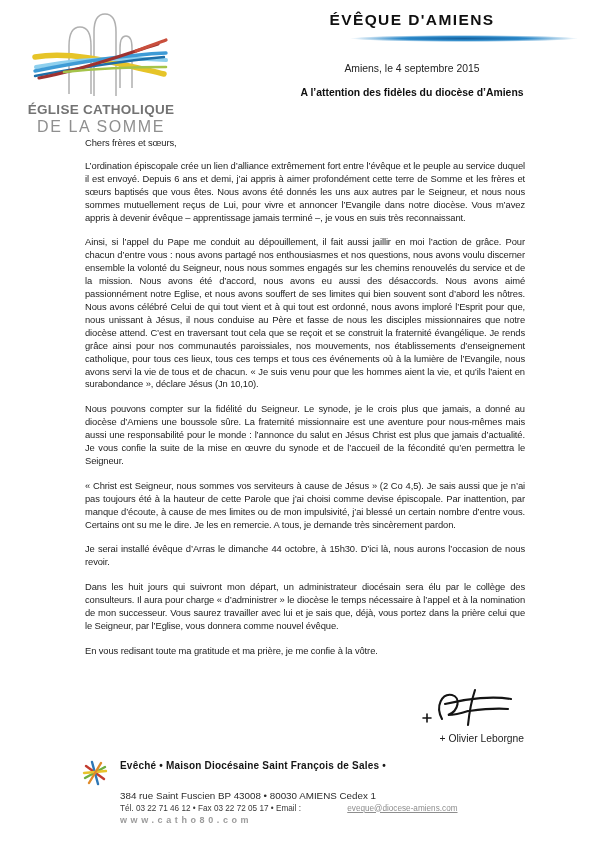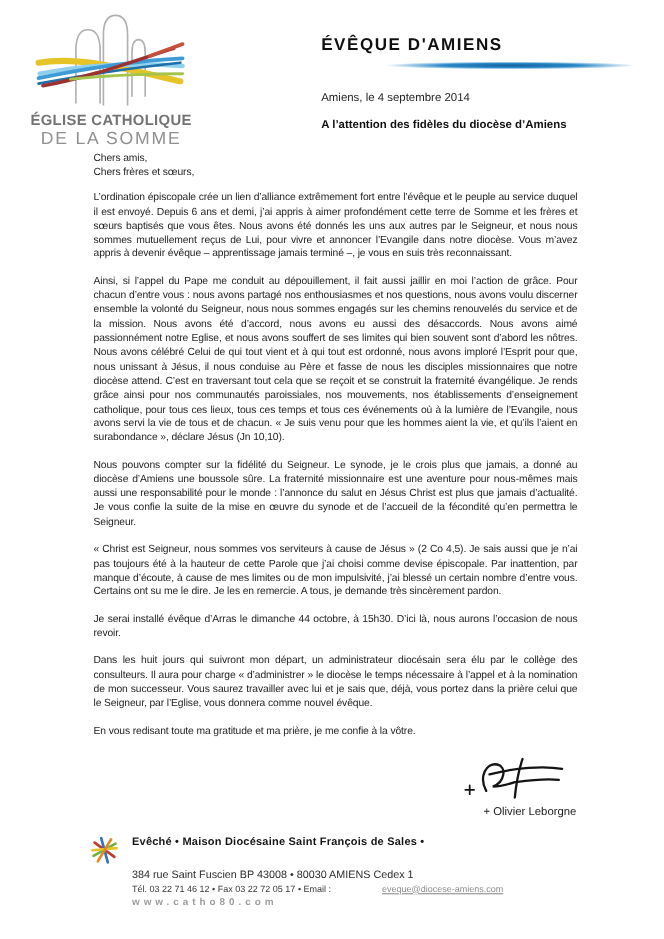--- a/index.html
+++ b/index.html
@@ -10,21 +10,21 @@
   }
   .page{position:absolute;inset:0;background:#ffffff;}
 
   
   .logo{position:absolute;left:26px;top:10px;width:150px;text-align:center;}
   .logo svg{display:block;margin:0 auto;}
   .logo-line1{font-size:13.5px;font-weight:bold;color:#737373;letter-spacing:.3px;white-space:nowrap;margin-top:2px;}
   .logo-line2{font-size:16px;color:#8f8f8f;letter-spacing:1.6px;margin-top:1px;white-space:nowrap;}
 
   
-  .rightblock{position:absolute;right:72px;top:32px;width:240px;text-align:left;}
+  .rightblock{position:absolute;right:72px;top:11px;width:240px;text-align:center;}
   .lh-title{font-size:15.5px;font-weight:bold;color:#101010;letter-spacing:1.4px;white-space:nowrap;}
   .swoosh{
     height:7px;width:228px;margin:6px -46px 0 auto;border-radius:50%;
     background:radial-gradient(closest-side,#15619e 0%,#2c89c9 55%,rgba(44,137,201,0) 100%);
   }
   .lh-date{margin-top:21px;font-size:10.4px;color:#242424;}
   .lh-attn{margin-top:13px;font-size:10.4px;font-weight:bold;color:#101010;white-space:nowrap;}
 
   
   .body-text{
@@ -75,27 +75,26 @@
         </g>
       </svg>
     </span>
     <div class="logo-line1">ÉGLISE CATHOLIQUE</div>
     <div class="logo-line2">DE LA SOMME</div>
   </div>
 
   <div class="rightblock">
     <div class="lh-title">ÉVÊQUE D'AMIENS</div>
     <div class="swoosh"></div>
-    <div class="lh-date">Amiens, le 4 septembre 2014</div>
+    <div class="lh-date">Amiens, le 4 septembre 2015</div>
     <div class="lh-attn">A l’attention des fidèles du diocèse d’Amiens</div>
   </div>
 
   <div class="body-text">
     <div class="salutation">
-      <p>Chers amis,</p>
       <p>Chers frères et sœurs,</p>
     </div>
     <p class="para">L’ordination épiscopale crée un lien d’alliance extrêmement fort entre l’évêque et le peuple au service duquel il est envoyé. Depuis 6 ans et demi, j’ai appris à aimer profondément cette terre de Somme et les frères et sœurs baptisés que vous êtes. Nous avons été donnés les uns aux autres par le Seigneur, et nous nous sommes mutuellement reçus de Lui, pour vivre et annoncer l’Evangile dans notre diocèse. Vous m’avez appris à devenir évêque – apprentissage jamais terminé –, je vous en suis très reconnaissant.</p>
     <p class="para">Ainsi, si l’appel du Pape me conduit au dépouillement, il fait aussi jaillir en moi l’action de grâce. Pour chacun d’entre vous : nous avons partagé nos enthousiasmes et nos questions, nous avons voulu discerner ensemble la volonté du Seigneur, nous nous sommes engagés sur les chemins renouvelés du service et de la mission. Nous avons été d’accord, nous avons eu aussi des désaccords. Nous avons aimé passionnément notre Eglise, et nous avons souffert de ses limites qui bien souvent sont d’abord les nôtres. Nous avons célébré Celui de qui tout vient et à qui tout est ordonné, nous avons imploré l’Esprit pour que, nous unissant à Jésus, il nous conduise au Père et fasse de nous les disciples missionnaires que notre diocèse attend. C’est en traversant tout cela que se reçoit et se construit la fraternité évangélique. Je rends grâce ainsi pour nos communautés paroissiales, nos mouvements, nos établissements d’enseignement catholique, pour tous ces lieux, tous ces temps et tous ces événements où à la lumière de l’Evangile, nous avons servi la vie de tous et de chacun. « Je suis venu pour que les hommes aient la vie, et qu’ils l’aient en surabondance », déclare Jésus (Jn 10,10).</p>
     <p class="para">Nous pouvons compter sur la fidélité du Seigneur. Le synode, je le crois plus que jamais, a donné au diocèse d’Amiens une boussole sûre. La fraternité missionnaire est une aventure pour nous-mêmes mais aussi une responsabilité pour le monde : l’annonce du salut en Jésus Christ est plus que jamais d’actualité. Je vous confie la suite de la mise en œuvre du synode et de l’accueil de la fécondité qu’en permettra le Seigneur.</p>
     <p class="para">« Christ est Seigneur, nous sommes vos serviteurs à cause de Jésus » (2 Co 4,5). Je sais aussi que je n’ai pas toujours été à la hauteur de cette Parole que j’ai choisi comme devise épiscopale. Par inattention, par manque d’écoute, à cause de mes limites ou de mon impulsivité, j’ai blessé un certain nombre d’entre vous. Certains ont su me le dire. Je les en remercie. A tous, je demande très sincèrement pardon.</p>
     <p class="para">Je serai installé évêque d’Arras le dimanche 44 octobre, à 15h30. D’ici là, nous aurons l’occasion de nous revoir.</p>
     <p class="para">Dans les huit jours qui suivront mon départ, un administrateur diocésain sera élu par le collège des consulteurs. Il aura pour charge « d’administrer » le diocèse le temps nécessaire à l’appel et à la nomination de mon successeur. Vous saurez travailler avec lui et je sais que, déjà, vous portez dans la prière celui que le Seigneur, par l’Eglise, vous donnera comme nouvel évêque.</p>
     <p class="para">En vous redisant toute ma gratitude et ma prière, je me confie à la vôtre.</p>
   </div>

